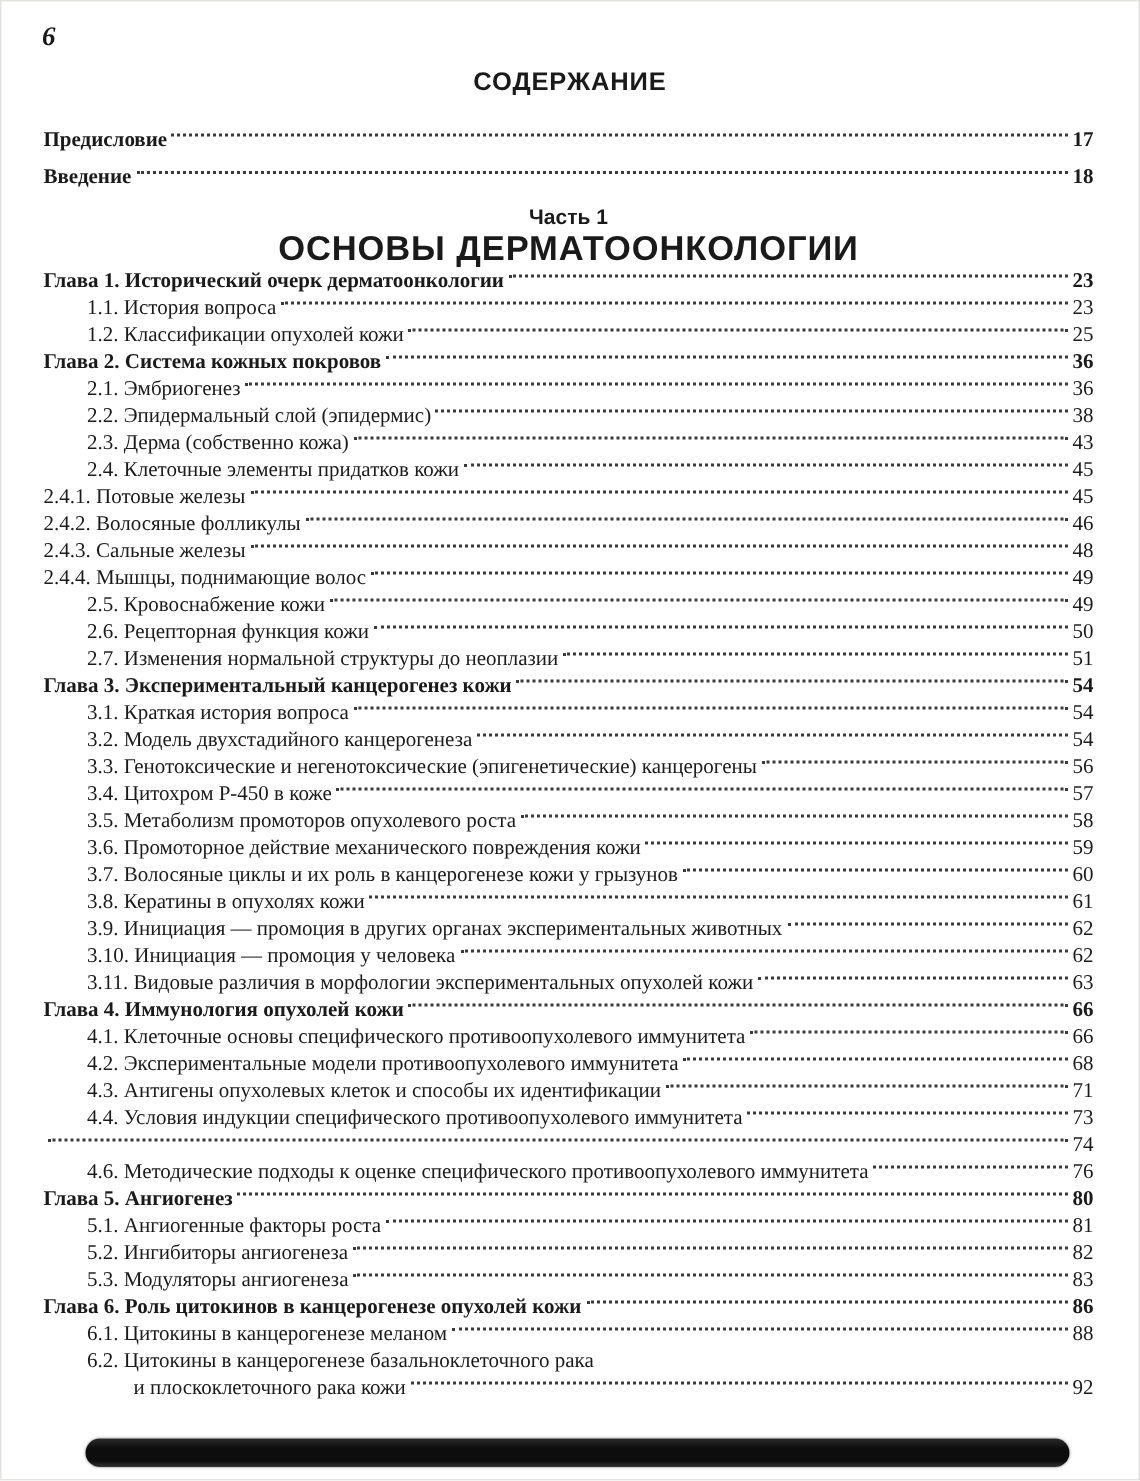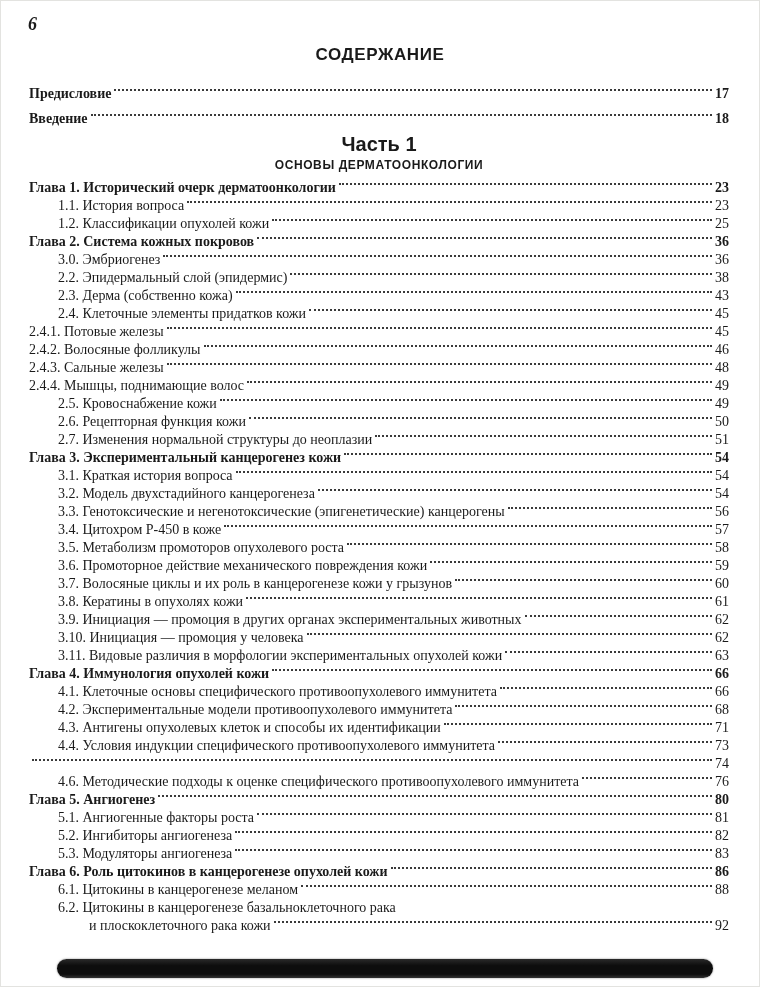--- a/index.html
+++ b/index.html
@@ -51,22 +51,22 @@
   .section .label{margin-left:29px;}
   .subsection .label{}
   .cont .label{margin-left:60px;}
   .firstline{justify-content:flex-start;}
   .part{
     text-align:center;
     font-family:"Liberation Sans", sans-serif;
     font-weight:bold;
     margin:4px 0 3px 0;
   }
-  .part-line1{font-size:20px;line-height:19px;}
-  .part-line2{font-size:12px;line-height:22px;letter-spacing:0.6px;}
+  .part-line1{font-size:14px;line-height:19px;}
+  .part-line2{font-size:23px;line-height:22px;letter-spacing:0.6px;}
   .bottom-bar{
     position:absolute;
     left:56px;bottom:8px;
     width:656px;height:19px;
     background:linear-gradient(180deg,#2a2a2a 0%,var(--bar) 35%,var(--bar) 80%,#333 100%);
     border-radius:10px;
     box-shadow:0 0 2px rgba(0,0,0,0.5);
   }
 </style>
 </head>
@@ -104,21 +104,21 @@
         <span class="label">1.2. Классификации опухолей кожи</span>
         <span class="leader"></span>
         <span class="pg">25</span>
       </div>
       <div class="entry chapter">
         <span class="label">Глава 2. Система кожных покровов</span>
         <span class="leader"></span>
         <span class="pg">36</span>
       </div>
       <div class="entry section">
-        <span class="label">3.0. Эмбриогенез</span>
+        <span class="label">2.1. Эмбриогенез</span>
         <span class="leader"></span>
         <span class="pg">36</span>
       </div>
       <div class="entry section">
         <span class="label">2.2. Эпидермальный слой (эпидермис)</span>
         <span class="leader"></span>
         <span class="pg">38</span>
       </div>
       <div class="entry section">
         <span class="label">2.3. Дерма (собственно кожа)</span>

